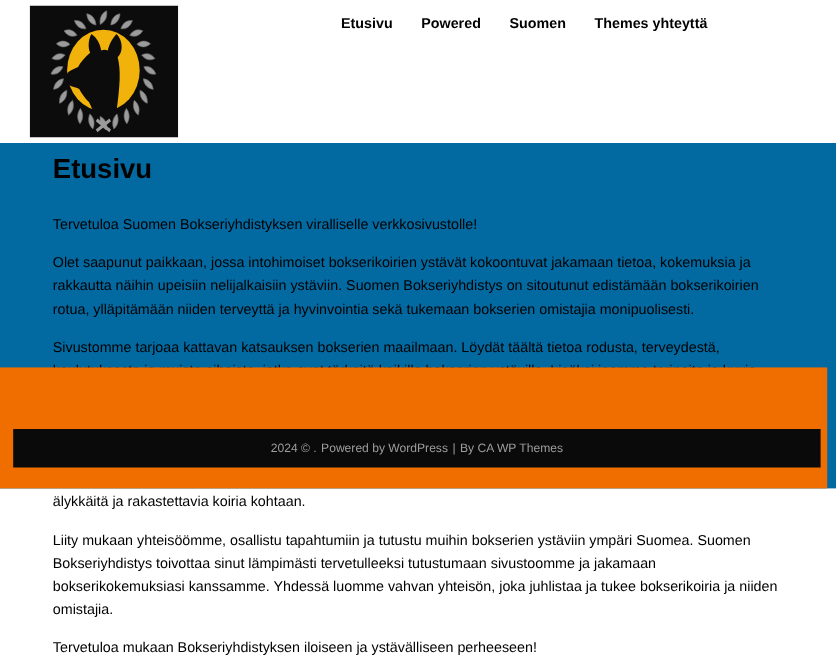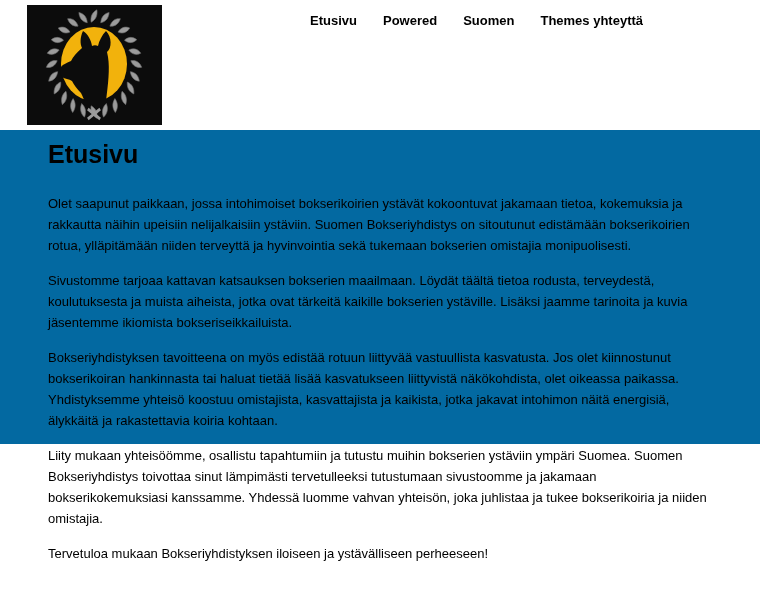--- a/index.html
+++ b/index.html
@@ -130,21 +130,30 @@
     <nav class="main-nav">
       <a>Etusivu</a>
       <a>Powered</a>
       <a>Suomen</a>
       <a>Themes yhteyttä</a>
     </nav>
   </header>
 
   <main class="content">
     <h1 class="page-title">Etusivu</h1>
+    <p>Tervetuloa Suomen Bokseriyhdistyksen viralliselle verkkosivustolle!</p>
     <p>Olet saapunut paikkaan, jossa intohimoiset bokserikoirien ystävät kokoontuvat jakamaan tietoa, kokemuksia ja rakkautta näihin upeisiin nelijalkaisiin ystäviin. Suomen Bokseriyhdistys on sitoutunut edistämään bokserikoirien rotua, ylläpitämään niiden terveyttä ja hyvinvointia sekä tukemaan bokserien omistajia monipuolisesti.</p>
     <p>Sivustomme tarjoaa kattavan katsauksen bokserien maailmaan. Löydät täältä tietoa rodusta, terveydestä, koulutuksesta ja muista aiheista, jotka ovat tärkeitä kaikille bokserien ystäville. Lisäksi jaamme tarinoita ja kuvia jäsentemme ikiomista bokseriseikkailuista.</p>
     <p>Bokseriyhdistyksen tavoitteena on myös edistää rotuun liittyvää vastuullista kasvatusta. Jos olet kiinnostunut bokserikoiran hankinnasta tai haluat tietää lisää kasvatukseen liittyvistä näkökohdista, olet oikeassa paikassa. Yhdistyksemme yhteisö koostuu omistajista, kasvattajista ja kaikista, jotka jakavat intohimon näitä energisiä, älykkäitä ja rakastettavia koiria kohtaan.</p>
     <p>Liity mukaan yhteisöömme, osallistu tapahtumiin ja tutustu muihin bokserien ystäviin ympäri Suomea. Suomen Bokseriyhdistys toivottaa sinut lämpimästi tervetulleeksi tutustumaan sivustoomme ja jakamaan bokserikokemuksiasi kanssamme. Yhdessä luomme vahvan yhteisön, joka juhlistaa ja tukee bokserikoiria ja niiden omistajia.</p>
     <p>Tervetuloa mukaan Bokseriyhdistyksen iloiseen ja ystävälliseen perheeseen!</p>
   </main>
 
+  <footer class="site-footer">
+    <div class="footer-bar">
+      <span>2024 © .</span>
+      <a>Powered by WordPress</a>
+      <span>|</span>
+      <a>By CA WP Themes</a>
+    </div>
+  </footer>
 
 </div>
 
 </body></html>

